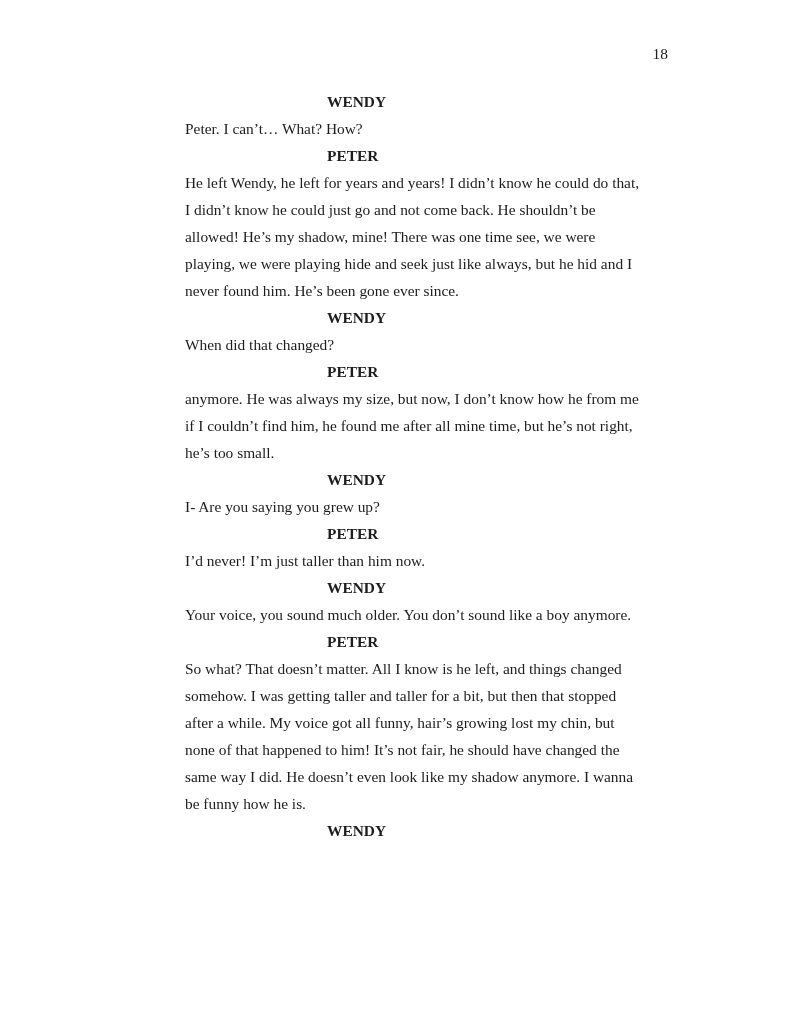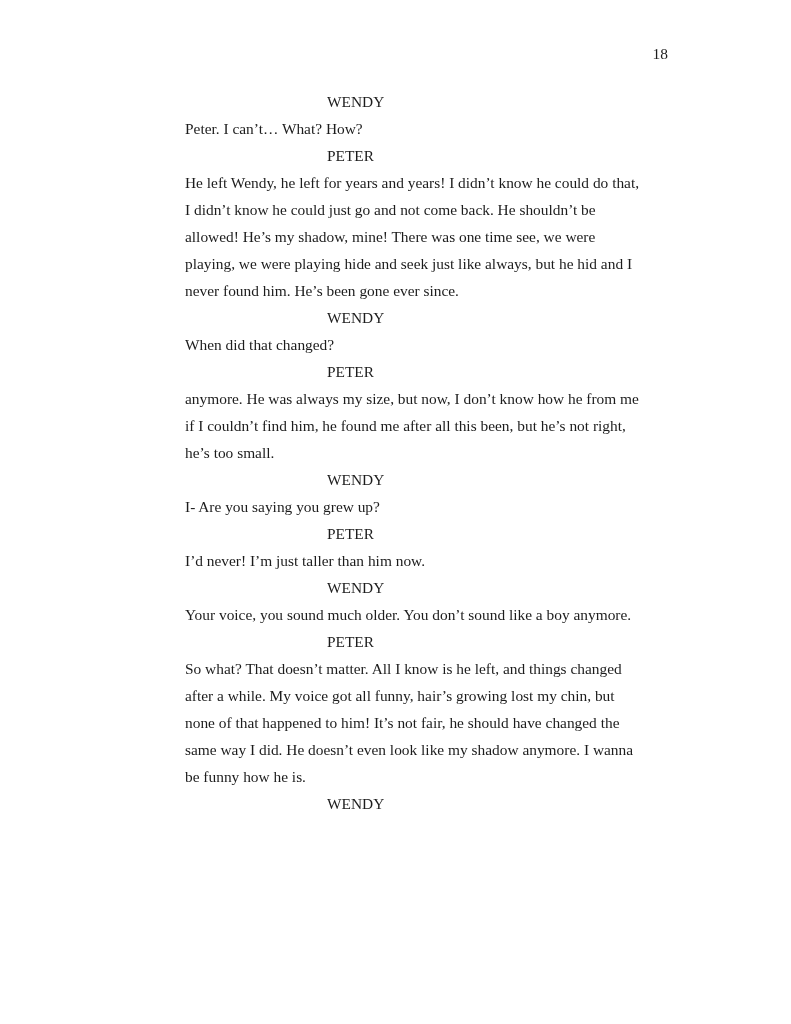--- a/index.html
+++ b/index.html
@@ -30,20 +30,21 @@
     top: 88px;
     width: 482px;
   }
   .line {
     display: block;
     line-height: 27px;
     white-space: nowrap;
   }
   .cue {
     padding-left: 142px;
+    font-weight: bold;
   }
 </style>
 </head>
 <body>
 
 <div class="page">
   <div class="page-number">18</div>
   <div class="content">
 
     <div class="line cue">WENDY</div>
@@ -54,32 +55,33 @@
     <div class="line">I didn’t know he could just go and not come back. He shouldn’t be</div>
     <div class="line">allowed! He’s my shadow, mine! There was one time see, we were</div>
     <div class="line">playing, we were playing hide and seek just like always, but he hid and I</div>
     <div class="line">never found him. He’s been gone ever since.</div>
 
     <div class="line cue">WENDY</div>
     <div class="line">When did that changed?</div>
     <div class="line cue">PETER</div>
 
     <div class="line">anymore. He was always my size, but now, I don’t know how he from me</div>
-    <div class="line">if I couldn’t find him, he found me after all this been, but he’s not right,</div>
+    <div class="line">if I couldn’t find him, he found me after all mine time, but he’s not right,</div>
     <div class="line">he’s too small.</div>
 
     <div class="line cue">WENDY</div>
     <div class="line">I- Are you saying you grew up?</div>
     <div class="line cue">PETER</div>
     <div class="line">I’d never! I’m just taller than him now.</div>
     <div class="line cue">WENDY</div>
     <div class="line">Your voice, you sound much older. You don’t sound like a boy anymore.</div>
     <div class="line cue">PETER</div>
 
     <div class="line">So what? That doesn’t matter. All I know is he left, and things changed</div>
+    <div class="line">somehow. I was getting taller and taller for a bit, but then that stopped</div>
     <div class="line">after a while. My voice got all funny, hair’s growing lost my chin, but</div>
     <div class="line">none of that happened to him! It’s not fair, he should have changed the</div>
     <div class="line">same way I did. He doesn’t even look like my shadow anymore. I wanna</div>
     <div class="line">be funny how he is.</div>
 
     <div class="line cue">WENDY</div>
 
   </div>
 </div>
 

